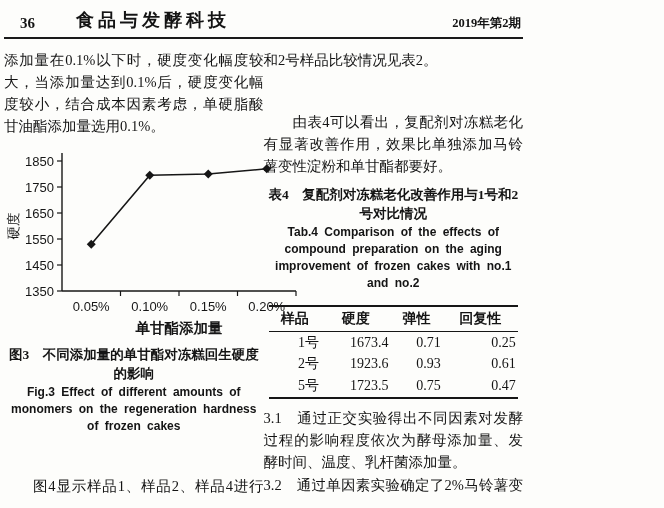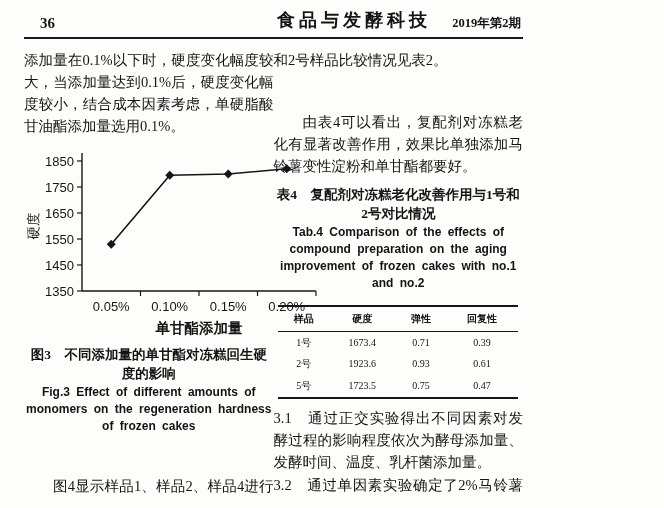--- a/index.html
+++ b/index.html
@@ -3,30 +3,30 @@
 <meta charset="utf-8">
 <style>
   * { margin:0; padding:0; box-sizing:border-box; }
   html,body { width:664px; height:508px; }
   body {
     background:#fdfdfb;
     color:#141414;
     font-family:"Liberation Serif", serif;
     overflow:hidden;
   }
-  .page { width:533px; height:508px; padding:6px 10px 2px 24px; }
+  .page { width:533px; height:508px; padding:6px 10px 2px 4px; }
 
   
   .page-header {
     display:flex; align-items:flex-end;
     border-bottom:2.5px solid #1a1a1a;
     padding:2px 2px 5px 2px;
   }
   .page-number { width:70px; font-size:15px; font-weight:bold; padding-left:14px; }
-  .journal-title { flex:1; text-align:right; font-size:18px; font-weight:bold; letter-spacing:4px; }
+  .journal-title { flex:1; text-align:left; font-size:18px; font-weight:bold; letter-spacing:4px; }
   .issue-label { width:90px; text-align:right; font-size:12.5px; font-weight:bold; white-space:nowrap; }
 
   
   .columns { display:flex; gap:0; padding-top:10px; height:460px; overflow:hidden; }
   .col { flex:1; min-width:0; }
 
   .body-text {
     font-size:14.5px; line-height:22px;
     text-align:justify; text-justify:inter-ideograph;
   }
@@ -43,27 +43,27 @@
     font-family:"Liberation Sans", sans-serif;
     font-weight:bold; text-align:center;
     font-size:12px; line-height:17px; word-spacing:3px;
     margin:1px auto 8px auto; max-width:306px;
   }
 
   
   .data-table {
     border-collapse:collapse;
     width:96%; margin:13px auto 8px auto;
-    font-size:10px;
+    font-size:14px;
     border-top:2px solid #161616;
     border-bottom:2px solid #161616;
   }
   .data-table thead tr { border-bottom:1.3px solid #161616; }
   .data-table th { font-weight:600; padding:3px 2px; text-align:center; line-height:18px; }
-  .data-table td { padding:1.5px 2px; text-align:center; line-height:18.5px; }
+  .data-table td { padding:1.5px 2px; text-align:right; line-height:18.5px; }
 
   
   .section-heading { font-size:15px; font-weight:bold; margin:8px 0 5px 2px; letter-spacing:1px; }
   .concl { margin-bottom:1px; }
 </style>
 </head>
 <body>
 
 <div class="page">
 
@@ -133,21 +133,21 @@
             <th>硬度</th>
             <th>弹性</th>
             <th>回复性</th>
           </tr>
         </thead>
         <tbody>
           <tr>
             <td>1号</td>
             <td>1673.4</td>
             <td>0.71</td>
-            <td>0.39</td>
+            <td>0.25</td>
           </tr>
           <tr>
             <td>2号</td>
             <td>1923.6</td>
             <td>0.93</td>
             <td>0.61</td>
           </tr>
           <tr>
             <td>5号</td>
             <td>1723.5</td>

